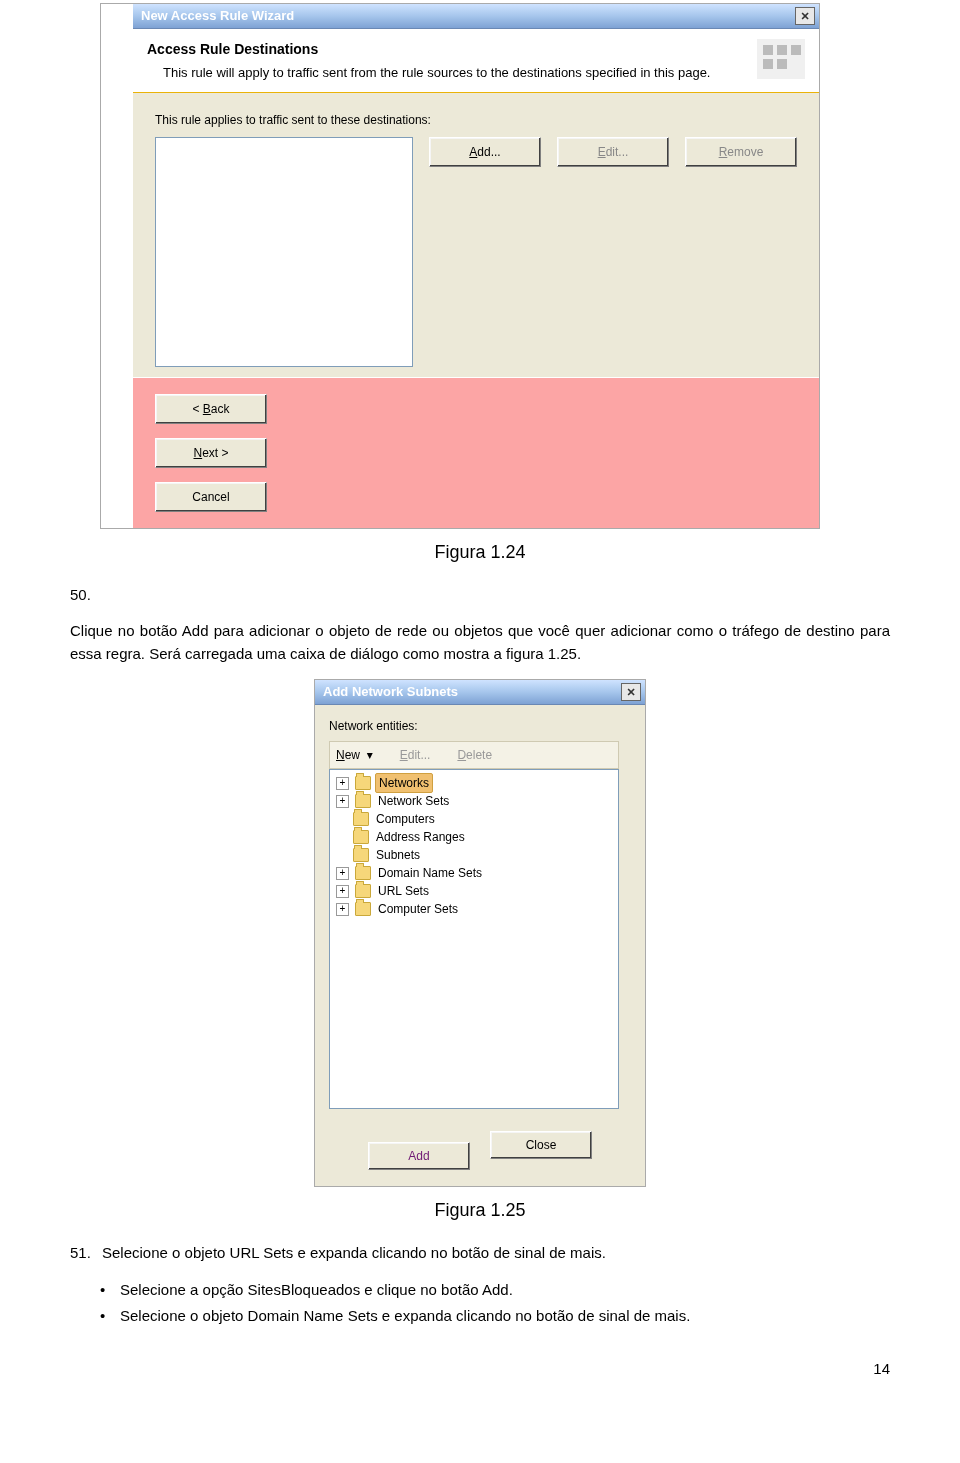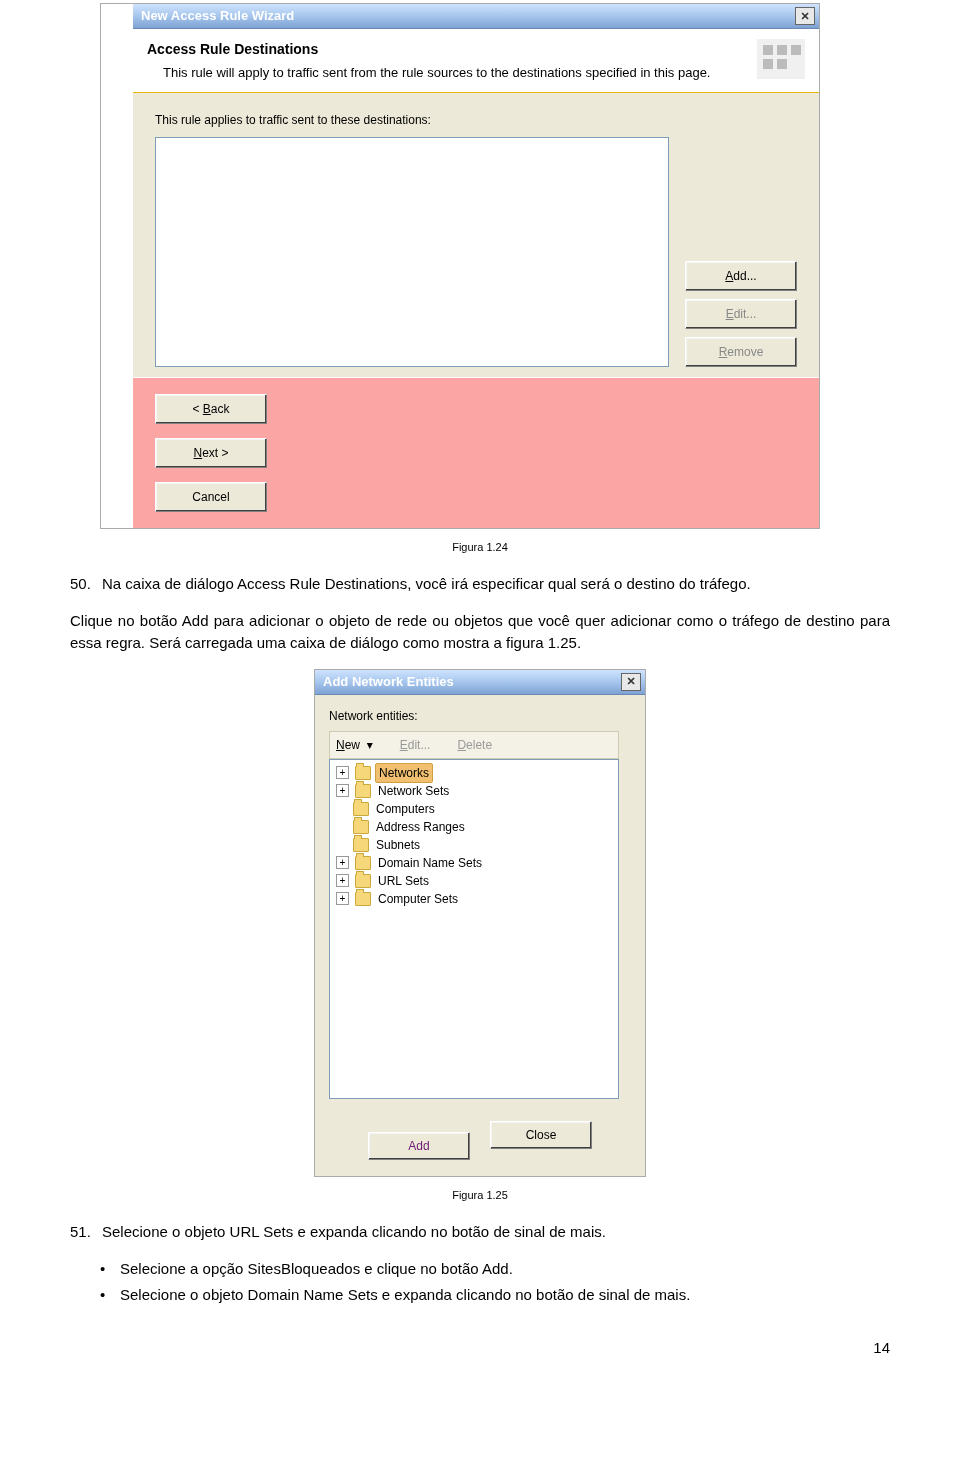--- a/index.html
+++ b/index.html
@@ -102,22 +102,22 @@
   }
   .list-box {
     flex: 1;
     height: 230px;
     background: #fff;
     border: 1px solid #7f9db9;
     box-sizing: border-box;
   }
   .side-buttons {
     display: flex;
-    flex-direction: column;
-    gap: 8px;
+    flex-direction: row;
+    gap: 16px;
     justify-content: flex-end;
   }
   .win-btn {
     width: 110px;
     height: 28px;
     background:#ece9d8;
     border-top: 1px solid #fff;
     border-left: 1px solid #fff;
     border-right: 1px solid #808080;
     border-bottom: 1px solid #808080;
@@ -139,21 +139,21 @@
     padding: 16px 22px;
     display: flex;
     justify-content: flex-end;
     gap: 14px;
     flex-direction: column;
   }
 
   .caption {
     text-align: center;
     font-family: Arial, sans-serif;
-    font-size: 11px;
+    font-size: 18px;
     margin: 10px 0 18px 0;
   }
 
   .body-text { margin: 0 0 14px 0; text-align: left; }
   .num-para { display: flex; }
   .num-para .num { width: 32px; flex-shrink:0;}
   .just { text-align: justify; }
   .bullet-row { display:flex; align-items:flex-start; margin: 0 0 4px 30px;}
   .bullet-row .b { width:20px; }
 
@@ -258,29 +258,26 @@
         <span><span class="ul">N</span>ext &gt;</span>
       </div>
       <div class="win-btn">Cancel</div>
     </div>
   </div>
 
   <div class="caption">Figura 1.24</div>
 
   <div class="body-text num-para">
     <span class="num">50.</span>
-    <span class="just">
-      <span>Na caixa de diálogo Access Rule Destinations, você irá especificar qual será o destino do tráfego.</span>
-    </span>
   </div>
   <div class="body-text just">Clique no botão Add para adicionar o objeto de rede ou objetos que você quer adicionar como o tráfego de destino para essa regra. Será carregada uma caixa de diálogo como mostra a figura 1.25.</div>
 
   <div class="ane">
     <div class="titlebar">
-      <span>Add Network Entities</span>
+      <span>Add Network Subnets</span>
       <div class="close-btn">
         <span>✕</span>
       </div>
     </div>
     <div class="ane-body">
       <div class="lbl">Network entities:</div>
       <div class="ane-toolbar">
         <span class="item"><span class="ul">N</span>ew&nbsp;&nbsp;▾</span>
         <span class="item disabled"><span class="ul">E</span>dit...</span>
         <span class="item disabled"><span class="ul">D</span>elete</span>

